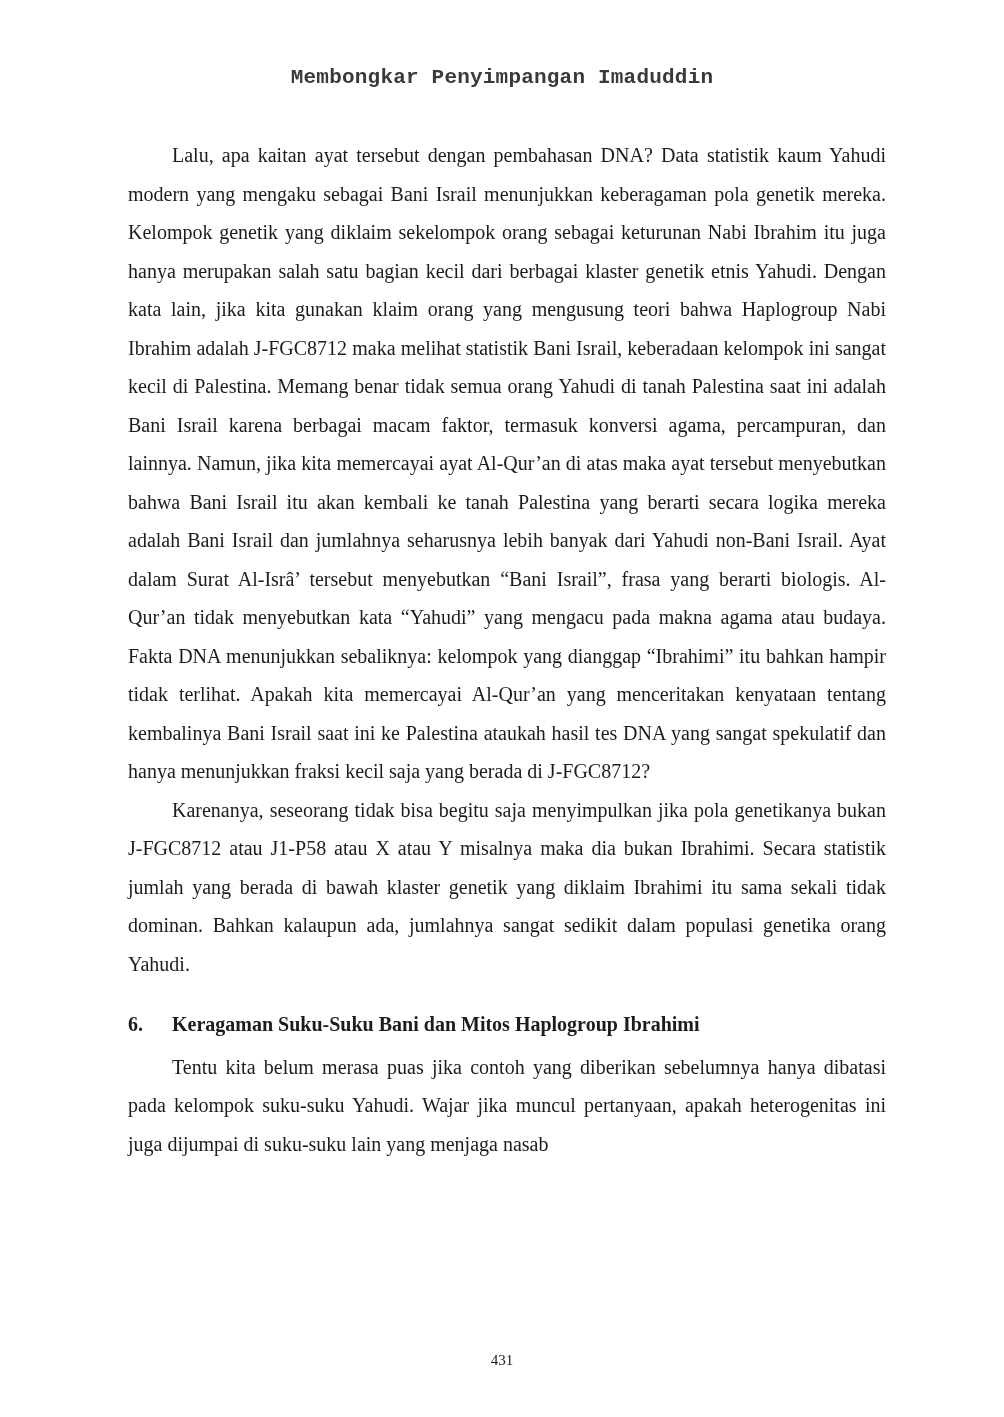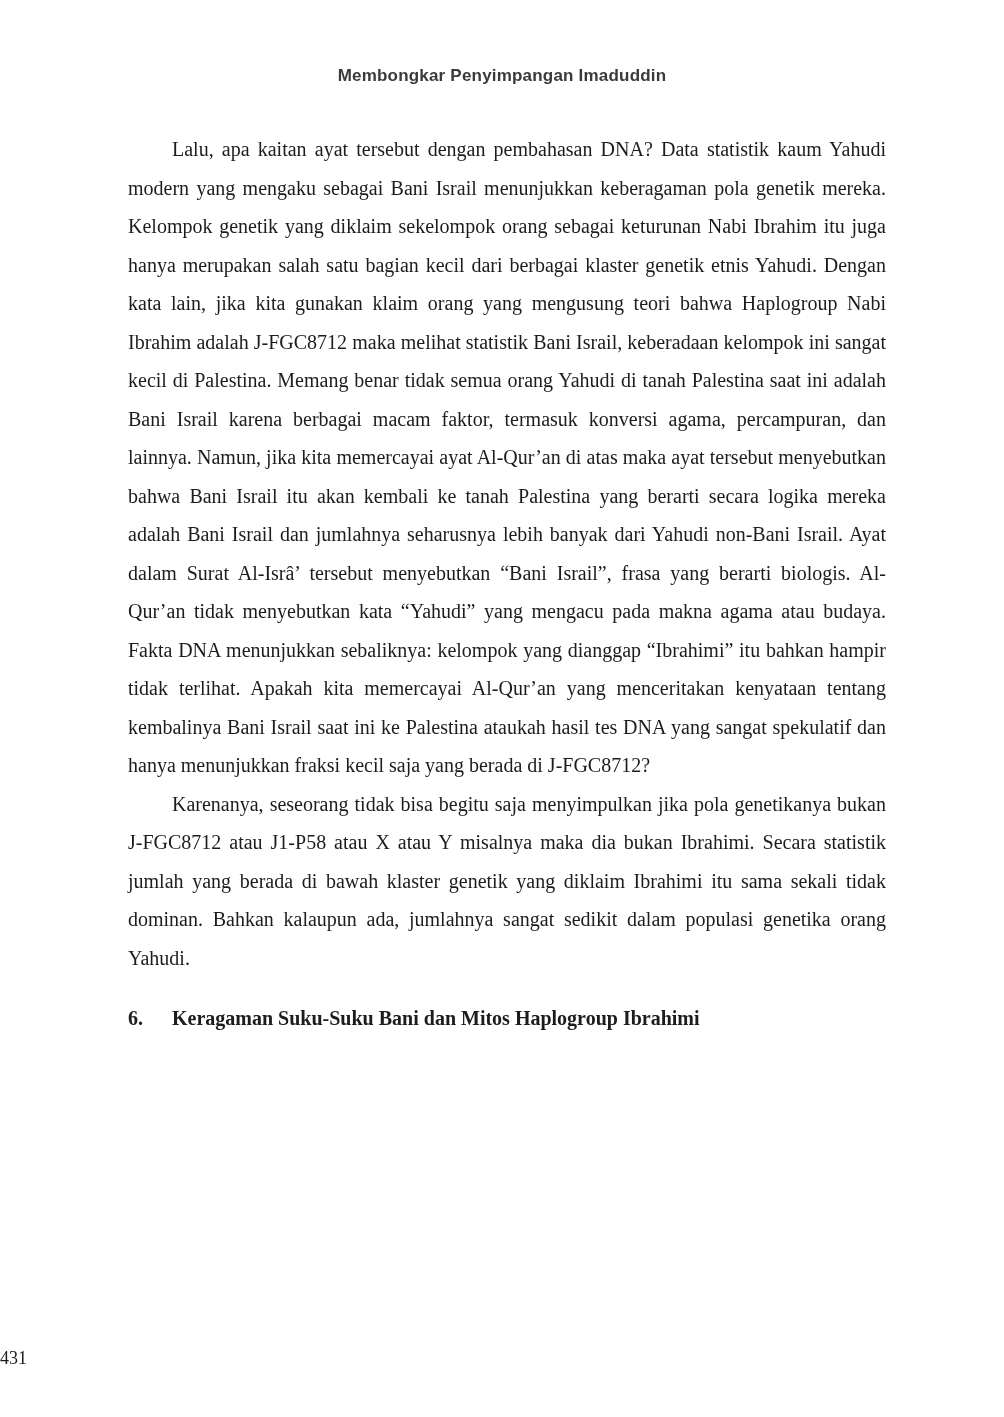--- a/index.html
+++ b/index.html
@@ -16,29 +16,29 @@
     height: 1417px;
     background: #ffffff;
     overflow: hidden;
   }
   .running-header {
     position: absolute;
     top: 66px;
     left: 0;
     width: 100%;
     text-align: center;
-    font-family: Liberation Sans, sans-serif;
-    font-size: 17px;
+    font-family: Liberation Mono, monospace;
+    font-size: 21px;
     font-weight: 600;
     letter-spacing: 0.2px;
     color: #3a3a3a;
   }
   .body-text {
     position: absolute;
-    top: 130px;
+    top: 136px;
     left: 128px;
     width: 758px;
     font-size: 20px;
     line-height: 38.5px;
     text-align: justify;
   }
   .para {
     text-indent: 44px;
     text-align: justify;
   }
@@ -56,21 +56,22 @@
     flex: 0 0 44px;
   }
   .section-title {
     flex: 1;
   }
   .page-number {
     position: absolute;
     bottom: 48px;
     left: 0;
     width: 100%;
-    font-size: 18px;
+    text-align: center;
+    font-size: 15px;
     color: #1c1c1c;
   }
 </style>
 </head>
 <body>
 
 <div class="book-page">
 
   <div class="running-header">Membongkar Penyimpangan Imaduddin</div>
 
@@ -78,18 +79,19 @@
 
     <p class="para">Lalu, apa kaitan ayat tersebut dengan pembahasan DNA? Data statistik kaum Yahudi modern yang mengaku sebagai Bani Israil menunjukkan keberagaman pola genetik mereka. Kelompok genetik yang diklaim sekelompok orang sebagai keturunan Nabi Ibrahim itu juga hanya merupakan salah satu bagian kecil dari berbagai klaster genetik etnis Yahudi. Dengan kata lain, jika kita gunakan klaim orang yang mengusung teori bahwa Haplogroup Nabi Ibrahim adalah J-FGC8712 maka melihat statistik Bani Israil, keberadaan kelompok ini sangat kecil di Palestina. Memang benar tidak semua orang Yahudi di tanah Palestina saat ini adalah Bani Israil karena berbagai macam faktor, termasuk konversi agama, percampuran, dan lainnya. Namun, jika kita memercayai ayat Al-Qur’an di atas maka ayat tersebut menyebutkan bahwa Bani Israil itu akan kembali ke tanah Palestina yang berarti secara logika mereka adalah Bani Israil dan jumlahnya seharusnya lebih banyak dari Yahudi non-Bani Israil. Ayat dalam Surat Al-Isrâ’ tersebut menyebutkan “Bani Israil”, frasa yang berarti biologis. Al-Qur’an tidak menyebutkan kata “Yahudi” yang mengacu pada makna agama atau budaya. Fakta DNA menunjukkan sebaliknya: kelompok yang dianggap “Ibrahimi” itu bahkan hampir tidak terlihat. Apakah kita memercayai Al-Qur’an yang menceritakan kenyataan tentang kembalinya Bani Israil saat ini ke Palestina ataukah hasil tes DNA yang sangat spekulatif dan hanya menunjukkan fraksi kecil saja yang berada di J-FGC8712?</p>
 
     <p class="para">Karenanya, seseorang tidak bisa begitu saja menyimpulkan jika pola genetikanya bukan J-FGC8712 atau J1-P58 atau X atau Y misalnya maka dia bukan Ibrahimi. Secara statistik jumlah yang berada di bawah klaster genetik yang diklaim Ibrahimi itu sama sekali tidak dominan. Bahkan kalaupun ada, jumlahnya sangat sedikit dalam populasi genetika orang Yahudi.</p>
 
     <h2 class="section-heading">
       <span class="section-number">6.</span>
       <span class="section-title">Keragaman Suku-Suku Bani dan Mitos Haplogroup Ibrahimi</span>
     </h2>
 
+    <p class="para">Tentu kita belum merasa puas jika contoh yang diberikan sebelumnya hanya dibatasi pada kelompok suku-suku Yahudi. Wajar jika muncul pertanyaan, apakah heterogenitas ini juga dijumpai di suku-suku lain yang menjaga nasab</p>
 
   </div>
 
   <div class="page-number">431</div>
 
 </div>
 
 </body></html>

